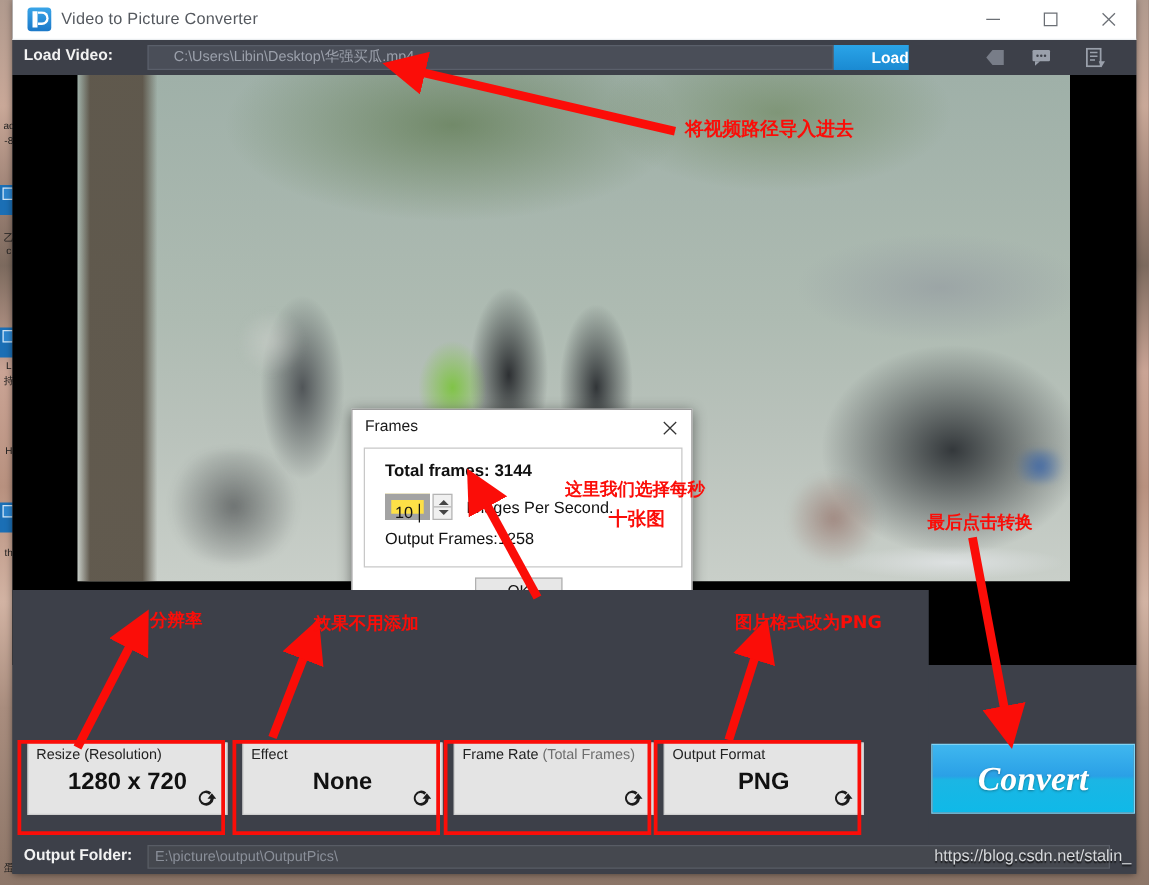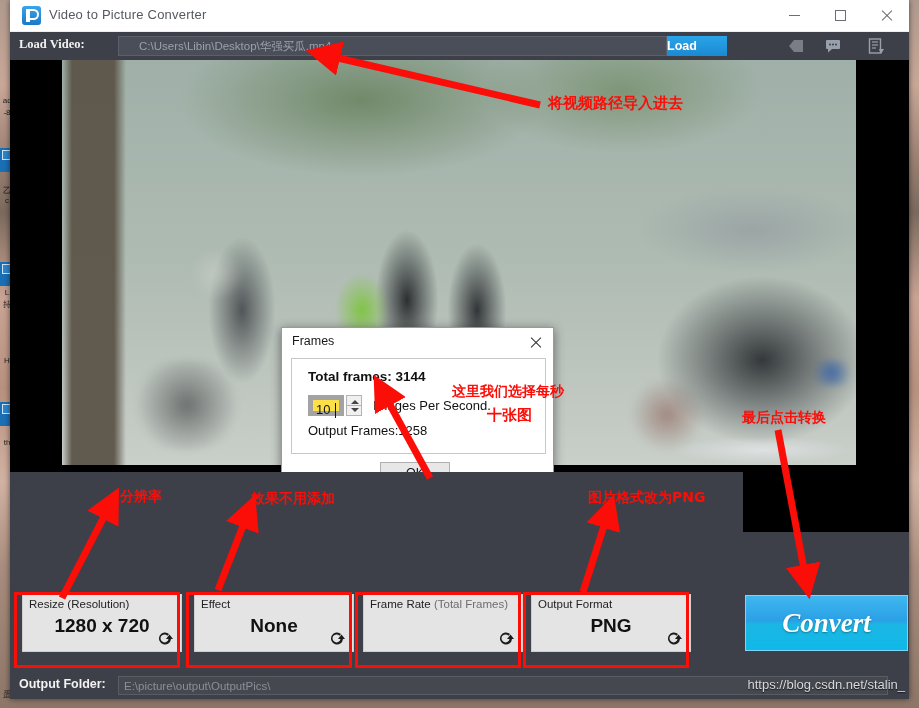--- a/index.html
+++ b/index.html
@@ -79,33 +79,33 @@
   }
   .gl-close::before { transform: rotate(45deg); }
   .gl-close::after  { transform: rotate(-45deg); }
 
   
   #loadbar {
     position:relative; height: 28px; background:#3d4049;
   }
   #load-label {
     position:absolute; left:9px; top:5px;
-    font-size:12.5px; font-weight:bold; color:#f2f2f2;font-family:Liberation Serif, serif;
+    font-size:12.5px; font-weight:bold; color:#f2f2f2;
   }
   #load-path {
     position:absolute; left:108px; top:4px; width:549px; height:20px;
     background:#4a4e58; border:1px solid #5a5f6a;
     color:#9ba0ab; font-size:11.5px; line-height:19px; padding-left:20px;
     white-space:nowrap; overflow:hidden;
   }
   #load-btn {
     position:absolute; left:657px; top:4px; width:60px; height:20px;
     background: linear-gradient(180deg,#2aa4e8,#1a8ad2);
     color:#ffffff; font-size:12.5px; font-weight:bold;
-    line-height:20px; text-align:left; cursor:pointer;
+    line-height:20px; text-align:right; cursor:pointer;
   }
   .tbicon {
     position:absolute; top:4px; width:22px; height:20px;
     display:flex; align-items:center; justify-content:center;
     color:#787d88;
   }
   #ic-tag { left:775px; }
   #ic-msg { left:812px; }
   #ic-doc { left:855px; }
 

